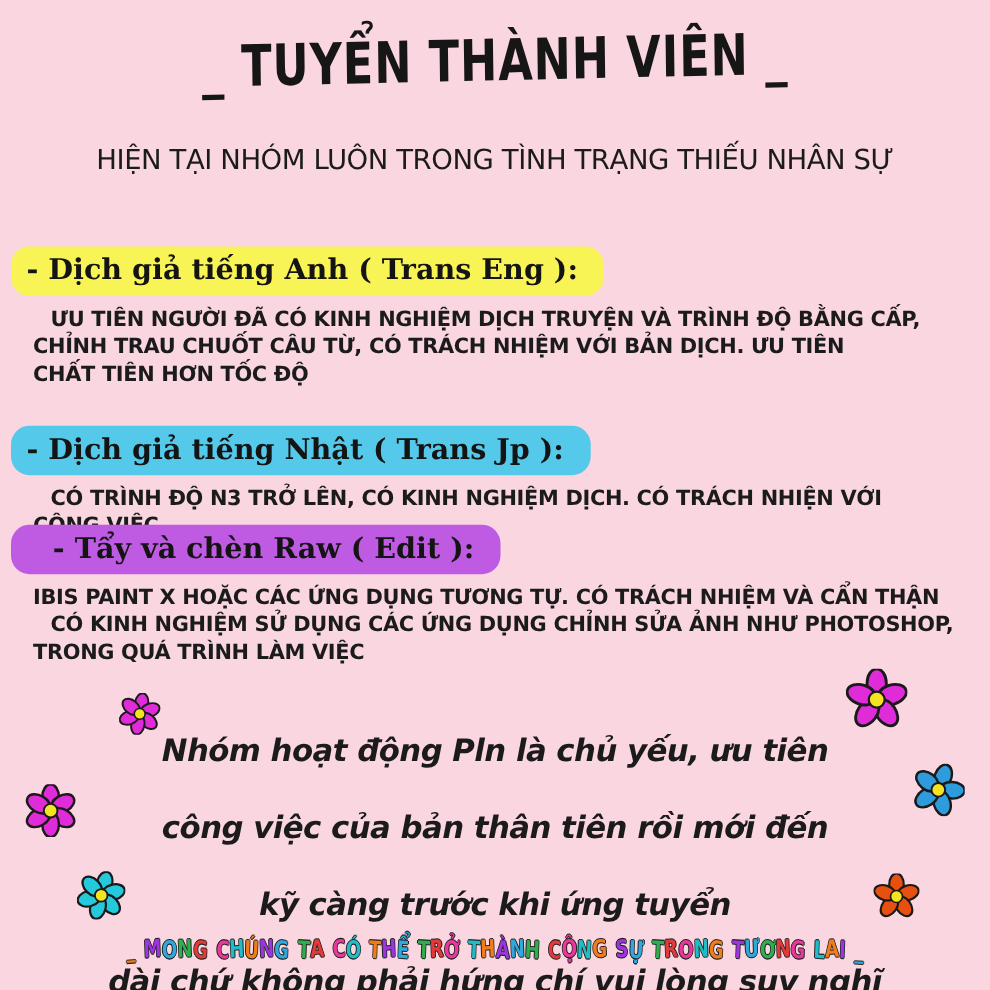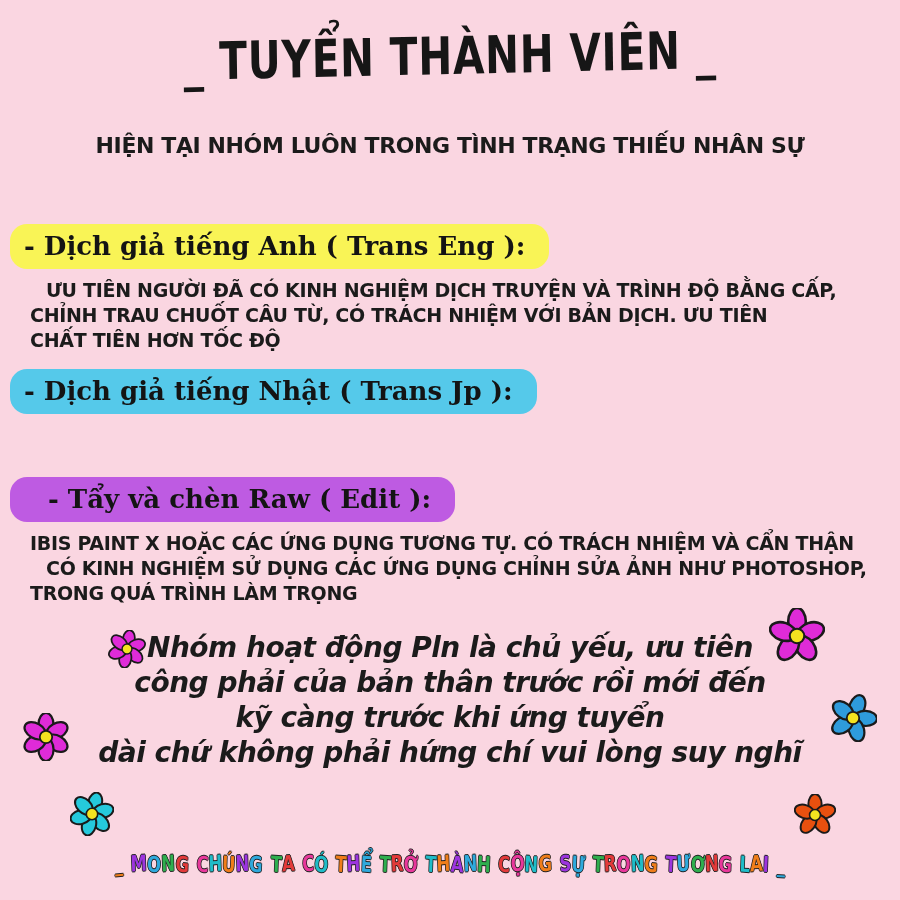--- a/index.html
+++ b/index.html
@@ -9,39 +9,39 @@
 
   .title{
     position:absolute;top:26px;left:0;width:100%;margin:0;
     text-align:center;font-family:"DejaVu Sans",sans-serif;
     font-weight:900;font-size:52px;letter-spacing:1px;color:#161616;
     transform:scaleX(0.78) rotate(-1deg);transform-origin:center;
     white-space:nowrap;
   }
 
   .intro{position:absolute;top:130px;left:0;width:100%;text-align:center;}
-  .intro .line{font-size:22px;font-weight:700;line-height:32px;letter-spacing:-0.4px;white-space:nowrap;}
+  .intro .line{font-size:25px;font-weight:400;line-height:32px;letter-spacing:-0.4px;white-space:nowrap;}
 
   .sec{position:absolute;left:0;width:100%;}
   .sec1{top:224px;}
   .sec2{top:369px;}
   .sec3{top:477px;}
   .pill{
     display:inline-block;margin-left:10px;padding:7px 24px 8px 14px;
     border-radius:17px;font-family:"DejaVu Serif","Liberation Serif",serif;
     font-weight:700;font-size:26px;color:#141414;white-space:nowrap;
   }
   .sec .body{margin:9px 12px 0 30px;}
   .sec .body .line{font-size:19px;font-weight:600;line-height:25px;letter-spacing:-0.3px;white-space:nowrap;}
   .sec .body .line.indent{padding-left:16px;}
 
   .note{position:absolute;top:630px;left:0;width:100%;text-align:center;}
   .note .line{
     font-style:italic;font-weight:600;font-size:28px;line-height:35px;
-    letter-spacing:-0.5px;white-space:nowrap;
+    letter-spacing:-0.5px;white-space:nowrap;margin-top:35px;
   }
 
   .footer{
     position:absolute;top:852px;left:0;width:100%;text-align:center;
     font-weight:800;font-size:22px;white-space:nowrap;
     transform:scaleX(0.75);transform-origin:center;
   }
   .footer span{
     display:inline-block;
     text-shadow:-1px 0 0 #222,1px 0 0 #222,0 -1px 0 #222,0 1px 0 #222;
@@ -65,35 +65,39 @@
   <section class="sec sec1">
     <div class="pill" style="background-color: rgb(249, 244, 86); text-align: center;">- Dịch giả tiếng Anh ( Trans Eng ):</div>
     <div class="body">
       <div class="line indent">ƯU TIÊN NGƯỜI ĐÃ CÓ KINH NGHIỆM DỊCH TRUYỆN VÀ TRÌNH ĐỘ BẰNG CẤP,</div>
       <div class="line">CHỈNH TRAU CHUỐT CÂU TỪ, CÓ TRÁCH NHIỆM VỚI BẢN DỊCH. ƯU TIÊN</div>
       <div class="line">CHẤT TIÊN HƠN TỐC ĐỘ</div>
     </div>
   </section>
 
   <section class="sec sec2">
-    <div class="pill" style="background-color: rgb(85, 201, 234);">- Dịch giả tiếng Nhật ( Trans Jp ):</div>
+    <div class="pill" style="background-color: rgb(85, 201, 234); margin-top: 18px;">- Dịch giả tiếng Nhật ( Trans Jp ):</div>
+    <div class="body">
+      <div class="line indent">CÓ TRÌNH ĐỘ N3 TRỞ LÊN, CÓ KINH NGHIỆM DỊCH. CÓ TRÁCH NHIỆN VỚI</div>
+      <div class="line">CÔNG VIỆC</div>
+    </div>
   </section>
 
   <section class="sec sec3">
     <div class="pill" style="background-color: rgb(190, 91, 226); padding-left: 38px;">- Tẩy và chèn Raw ( Edit ):</div>
     <div class="body">
       <div class="line">IBIS PAINT X HOẶC CÁC ỨNG DỤNG TƯƠNG TỰ. CÓ TRÁCH NHIỆM VÀ CẨN THẬN</div>
       <div class="line indent">CÓ KINH NGHIỆM SỬ DỤNG CÁC ỨNG DỤNG CHỈNH SỬA ẢNH NHƯ PHOTOSHOP,</div>
-      <div class="line">TRONG QUÁ TRÌNH LÀM TRỌNG</div>
+      <div class="line">TRONG QUÁ TRÌNH LÀM VIỆC</div>
     </div>
   </section>
 
   <div class="note">
     <div class="line">Nhóm hoạt động Pln là chủ yếu, ưu tiên</div>
-    <div class="line">công phải của bản thân trước rồi mới đến</div>
+    <div class="line">công việc của bản thân tiên rồi mới đến</div>
     <div class="line">kỹ càng trước khi ứng tuyển</div>
     <div class="line">dài chứ không phải hứng chí vui lòng suy nghĩ</div>
   </div>
 
   <div class="footer" id="footer"><span style="color: rgb(240, 125, 26);">_</span><span style="width: 10px;">&nbsp;</span><span style="color: rgb(156, 53, 222);">M</span><span style="color: rgb(47, 169, 220);">O</span><span style="color: rgb(47, 174, 78);">N</span><span style="color: rgb(226, 58, 58);">G</span><span style="width: 10px;">&nbsp;</span><span style="color: rgb(232, 56, 155);">C</span><span style="color: rgb(32, 188, 200);">H</span><span style="color: rgb(240, 125, 26);">Ú</span><span style="color: rgb(156, 53, 222);">N</span><span style="color: rgb(47, 169, 220);">G</span><span style="width: 10px;">&nbsp;</span><span style="color: rgb(47, 174, 78);">T</span><span style="color: rgb(226, 58, 58);">A</span><span style="width: 10px;">&nbsp;</span><span style="color: rgb(232, 56, 155);">C</span><span style="color: rgb(32, 188, 200);">Ó</span><span style="width: 10px;">&nbsp;</span><span style="color: rgb(240, 125, 26);">T</span><span style="color: rgb(156, 53, 222);">H</span><span style="color: rgb(47, 169, 220);">Ể</span><span style="width: 10px;">&nbsp;</span><span style="color: rgb(47, 174, 78);">T</span><span style="color: rgb(226, 58, 58);">R</span><span style="color: rgb(232, 56, 155);">Ở</span><span style="width: 10px;">&nbsp;</span><span style="color: rgb(32, 188, 200);">T</span><span style="color: rgb(240, 125, 26);">H</span><span style="color: rgb(156, 53, 222);">À</span><span style="color: rgb(47, 169, 220);">N</span><span style="color: rgb(47, 174, 78);">H</span><span style="width: 10px;">&nbsp;</span><span style="color: rgb(226, 58, 58);">C</span><span style="color: rgb(232, 56, 155);">Ộ</span><span style="color: rgb(32, 188, 200);">N</span><span style="color: rgb(240, 125, 26);">G</span><span style="width: 10px;">&nbsp;</span><span style="color: rgb(156, 53, 222);">S</span><span style="color: rgb(47, 169, 220);">Ự</span><span style="width: 10px;">&nbsp;</span><span style="color: rgb(47, 174, 78);">T</span><span style="color: rgb(226, 58, 58);">R</span><span style="color: rgb(232, 56, 155);">O</span><span style="color: rgb(32, 188, 200);">N</span><span style="color: rgb(240, 125, 26);">G</span><span style="width: 10px;">&nbsp;</span><span style="color: rgb(156, 53, 222);">T</span><span style="color: rgb(47, 169, 220);">Ư</span><span style="color: rgb(47, 174, 78);">Ơ</span><span style="color: rgb(226, 58, 58);">N</span><span style="color: rgb(232, 56, 155);">G</span><span style="width: 10px;">&nbsp;</span><span style="color: rgb(32, 188, 200);">L</span><span style="color: rgb(240, 125, 26);">A</span><span style="color: rgb(156, 53, 222);">I</span><span style="width: 10px;">&nbsp;</span><span style="color: rgb(47, 169, 220);">_</span></div>
 
   <span class="flower" style="left: 108px; top: 630px; width: 38px; height: 38px;"><svg viewBox="0 0 108 108" width="100%" height="100%">
         <g transform="translate(54,54)">
           <ellipse cx="0" cy="-28" rx="17" ry="26" fill="#DF2BD8" stroke="#1A1A1A" stroke-width="5" transform="rotate(10)"></ellipse>
           <ellipse cx="0" cy="-28" rx="17" ry="26" fill="#DF2BD8" stroke="#1A1A1A" stroke-width="5" transform="rotate(70)"></ellipse>

